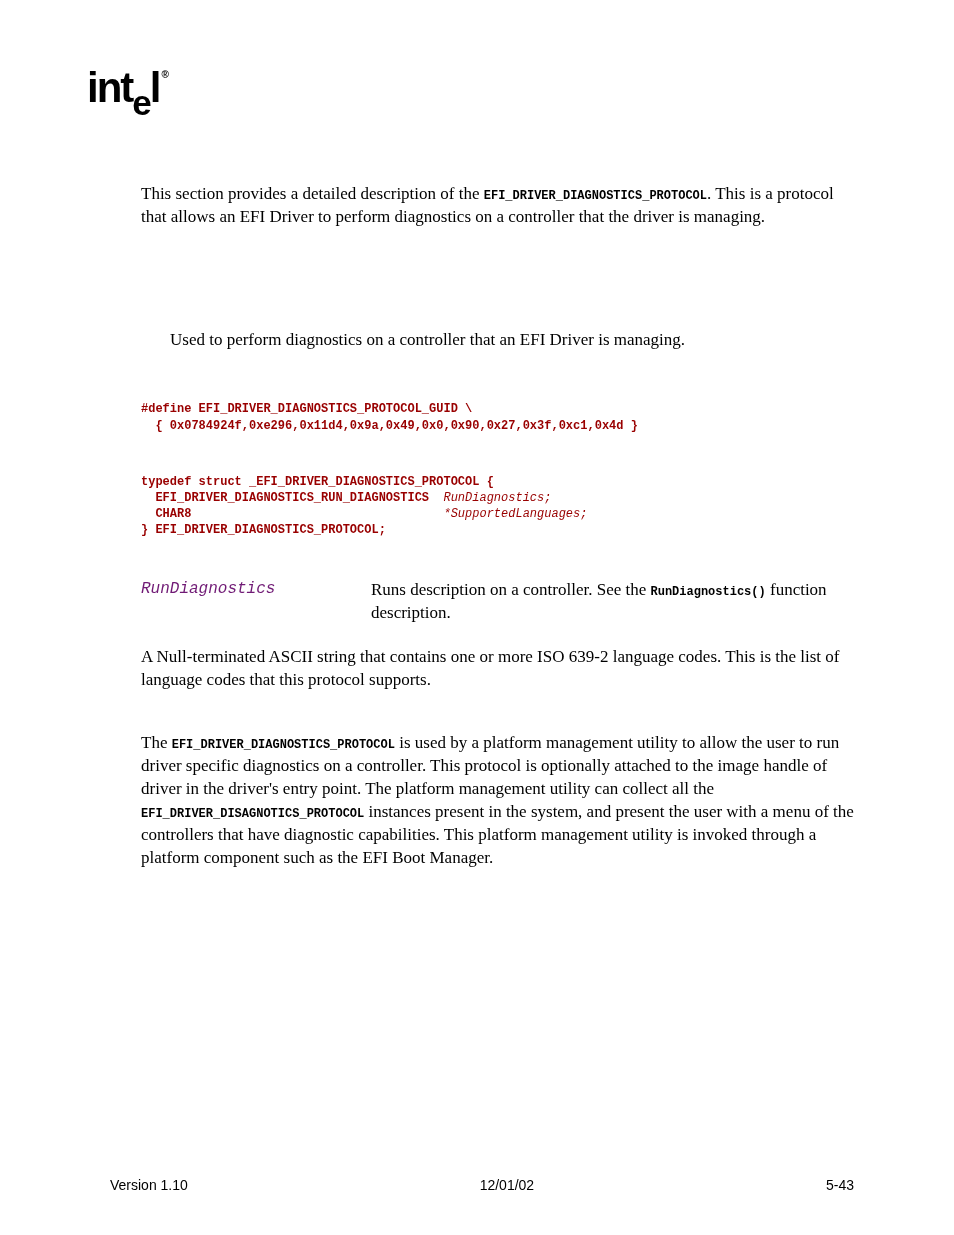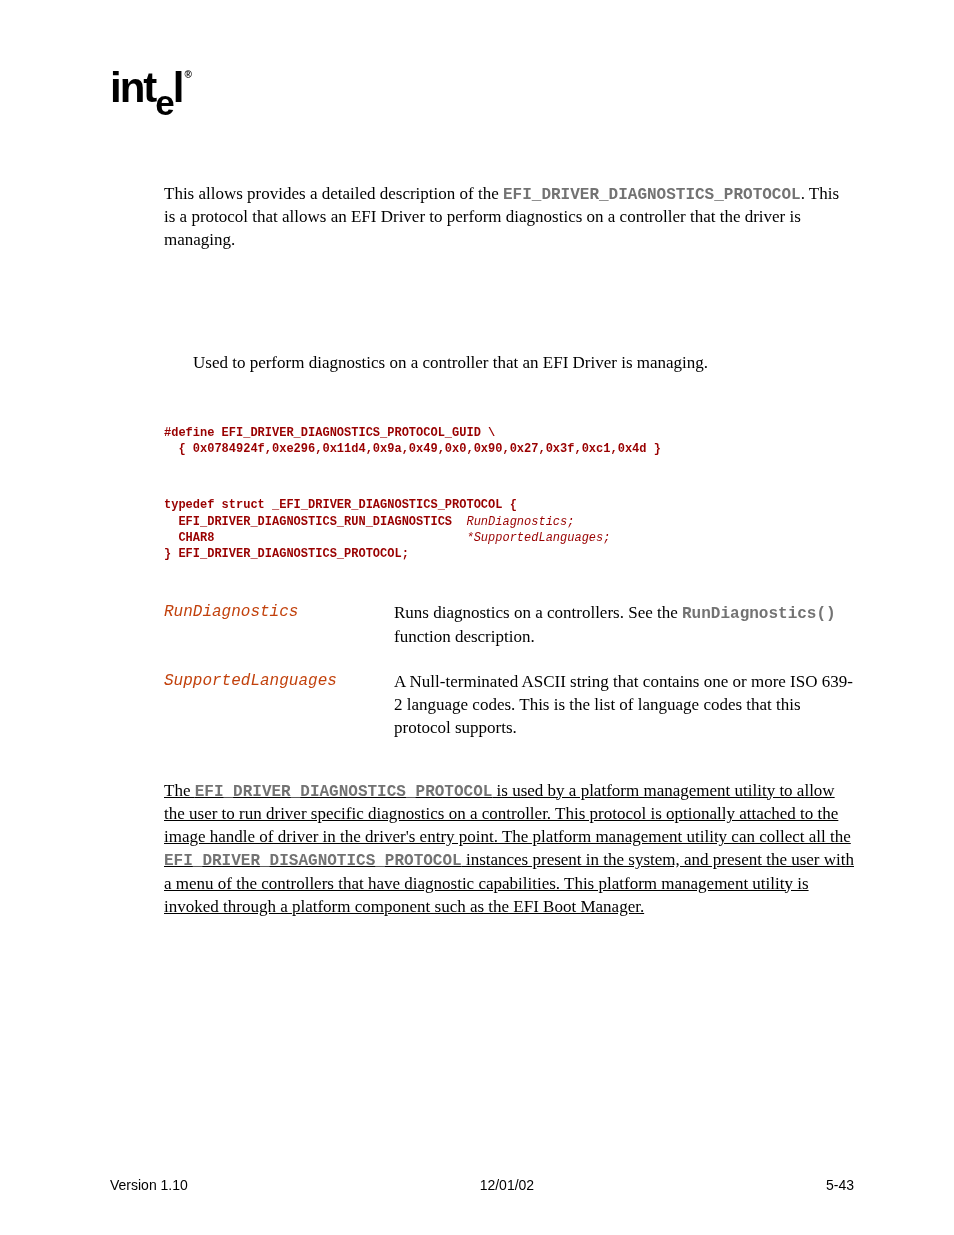--- a/index.html
+++ b/index.html
@@ -9,21 +9,21 @@
     font-family: "Times New Roman", Times, serif;
     font-size: 17px;
     color: #000;
     background: #fff;
     width: 954px;
     height: 1235px;
     position: relative;
     line-height: 1.35;
   }
   .page {
-    padding: 60px 100px 40px 110px;
+    padding: 60px 100px 40px 87px;
   }
   .logo {
     font-family: Arial, Helvetica, sans-serif;
     font-weight: bold;
     font-size: 42px;
     letter-spacing: -2px;
     margin-bottom: 60px;
   }
   .logo .reg {
     font-size: 10px;
@@ -58,82 +58,80 @@
     margin-left: 54px;
     margin-top: 40px;
   }
   .param-row {
     display: flex;
     margin-bottom: 22px;
   }
   .param-name {
     font-family: "Courier New", Courier, monospace;
     font-style: italic;
-    color: #c2410c;
+    color: #701a75;
     width: 230px;
     flex-shrink: 0;
     font-size: 16px;
   }
   .param-desc {
     flex: 1;
   }
   .desc {
     margin-left: 54px;
     margin-top: 40px;
-    text-decoration: underline;
   }
   .code-inline {
     font-family: "Courier New", Courier, monospace;
     font-weight: bold;
-    color: #737373;
-    font-size: 16px;
+    color: #000000;
+    font-size: 12px;
   }
   .footer {
     position: absolute;
     bottom: 40px;
     left: 110px;
     right: 100px;
     display: flex;
     justify-content: space-between;
     font-family: Arial, Helvetica, sans-serif;
     font-size: 14px;
     margin-top: 44px;
   }
 </style>
 </head>
 <body>
 
 <div class="page">
   <div class="logo">int<sub style="position:relative;top:4px;">e</sub>l<span class="reg">®</span></div>
 
   <div class="intro">
-    <span>This allows provides a detailed description of the </span><span class="code-inline">EFI_DRIVER_DIAGNOSTICS_PROTOCOL</span><span>. This is a protocol that allows an EFI Driver to perform diagnostics on a controller that the driver is managing.</span>
+    <span>This section provides a detailed description of the </span><span class="code-inline">EFI_DRIVER_DIAGNOSTICS_PROTOCOL</span><span>. This is a protocol that allows an EFI Driver to perform diagnostics on a controller that the driver is managing.</span>
   </div>
 
   <div class="summary">Used to perform diagnostics on a controller that an EFI Driver is managing.</div>
 
   <div class="codeblock"><span>#define EFI_DRIVER_DIAGNOSTICS_PROTOCOL_GUID \</span>
 <span>  { 0x0784924f,0xe296,0x11d4,0x9a,0x49,0x0,0x90,0x27,0x3f,0xc1,0x4d }</span></div>
 
   <div class="gap"></div>
 
   <div class="codeblock"><span>typedef struct _EFI_DRIVER_DIAGNOSTICS_PROTOCOL {</span>
 <span>  EFI_DRIVER_DIAGNOSTICS_RUN_DIAGNOSTICS  </span><span class="ital">RunDiagnostics;</span>
 <span>  CHAR8                                   </span><span class="ital">*SupportedLanguages;</span>
 <span>} EFI_DRIVER_DIAGNOSTICS_PROTOCOL;</span></div>
 
   <div class="params">
     <div class="param-row">
       <div class="param-name">RunDiagnostics</div>
       <div class="param-desc">
-        <span>Runs diagnostics on a controllers.  See the </span><span class="code-inline">RunDiagnostics()</span><span> function description.</span>
+        <span>Runs description on a controller.  See the </span><span class="code-inline">RunDiagnostics()</span><span> function description.</span>
       </div>
     </div>
     <div class="param-row">
-      <div class="param-name">SupportedLanguages</div>
       <div class="param-desc">
         <span>A Null-terminated ASCII string that contains one or more ISO 639-2 language codes.  This is the list of language codes that this protocol supports.</span>
       </div>
     </div>
   </div>
 
   <div class="desc">
     <span>The </span><span class="code-inline">EFI_DRIVER_DIAGNOSTICS_PROTOCOL</span><span> is used by a platform management utility to allow the user to run driver specific diagnostics on a controller.  This protocol is optionally attached to the image handle of driver in the driver's entry point.  The platform management utility can collect all the </span><span class="code-inline">EFI_DRIVER_DISAGNOTICS_PROTOCOL</span><span> instances present in the system, and present the user with a menu of the controllers that have diagnostic capabilities.  This platform management utility is invoked through a platform component such as the EFI Boot Manager.</span>
   </div>
 </div>

